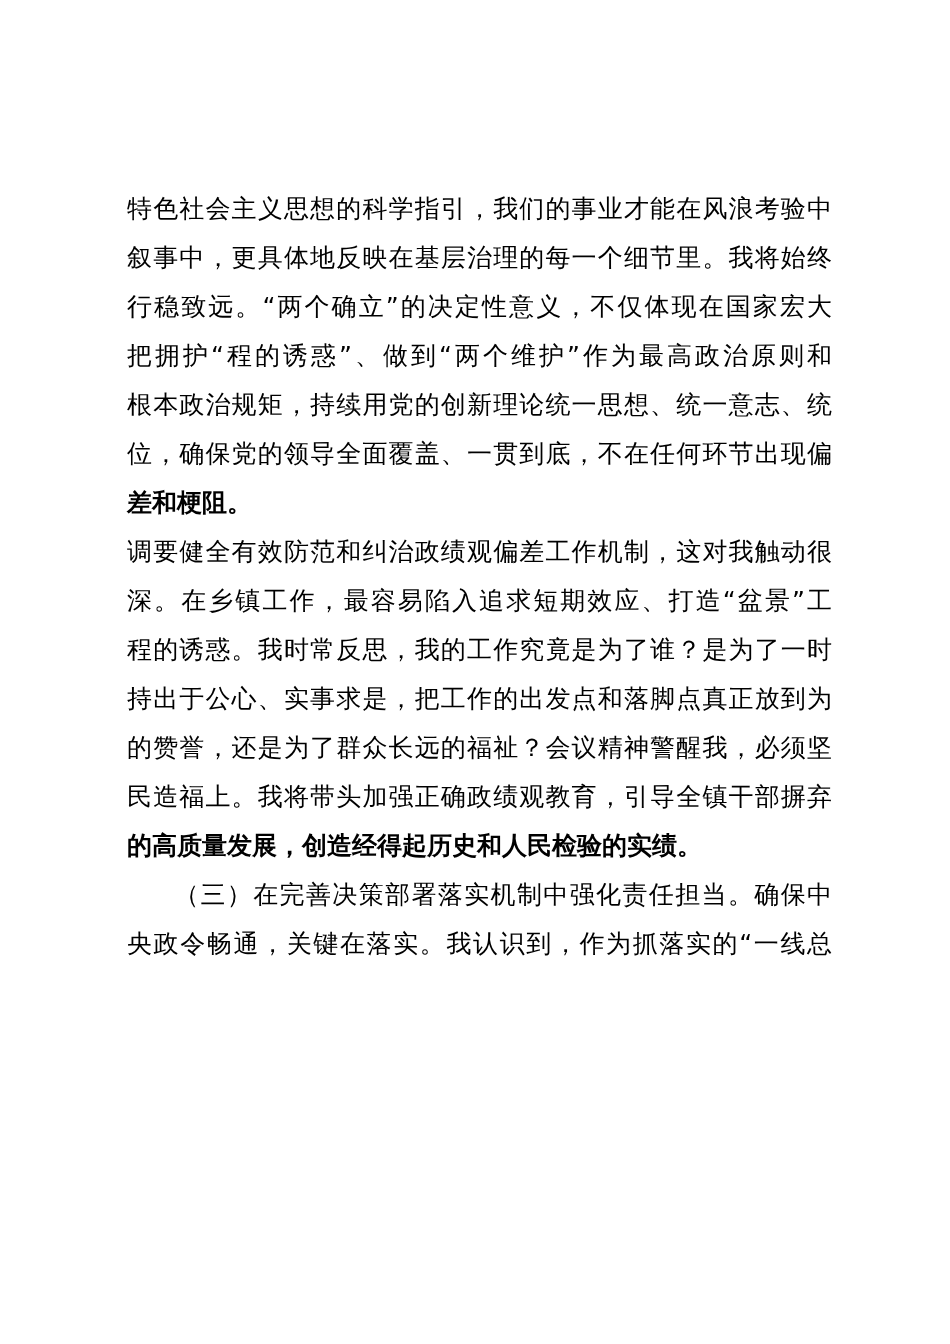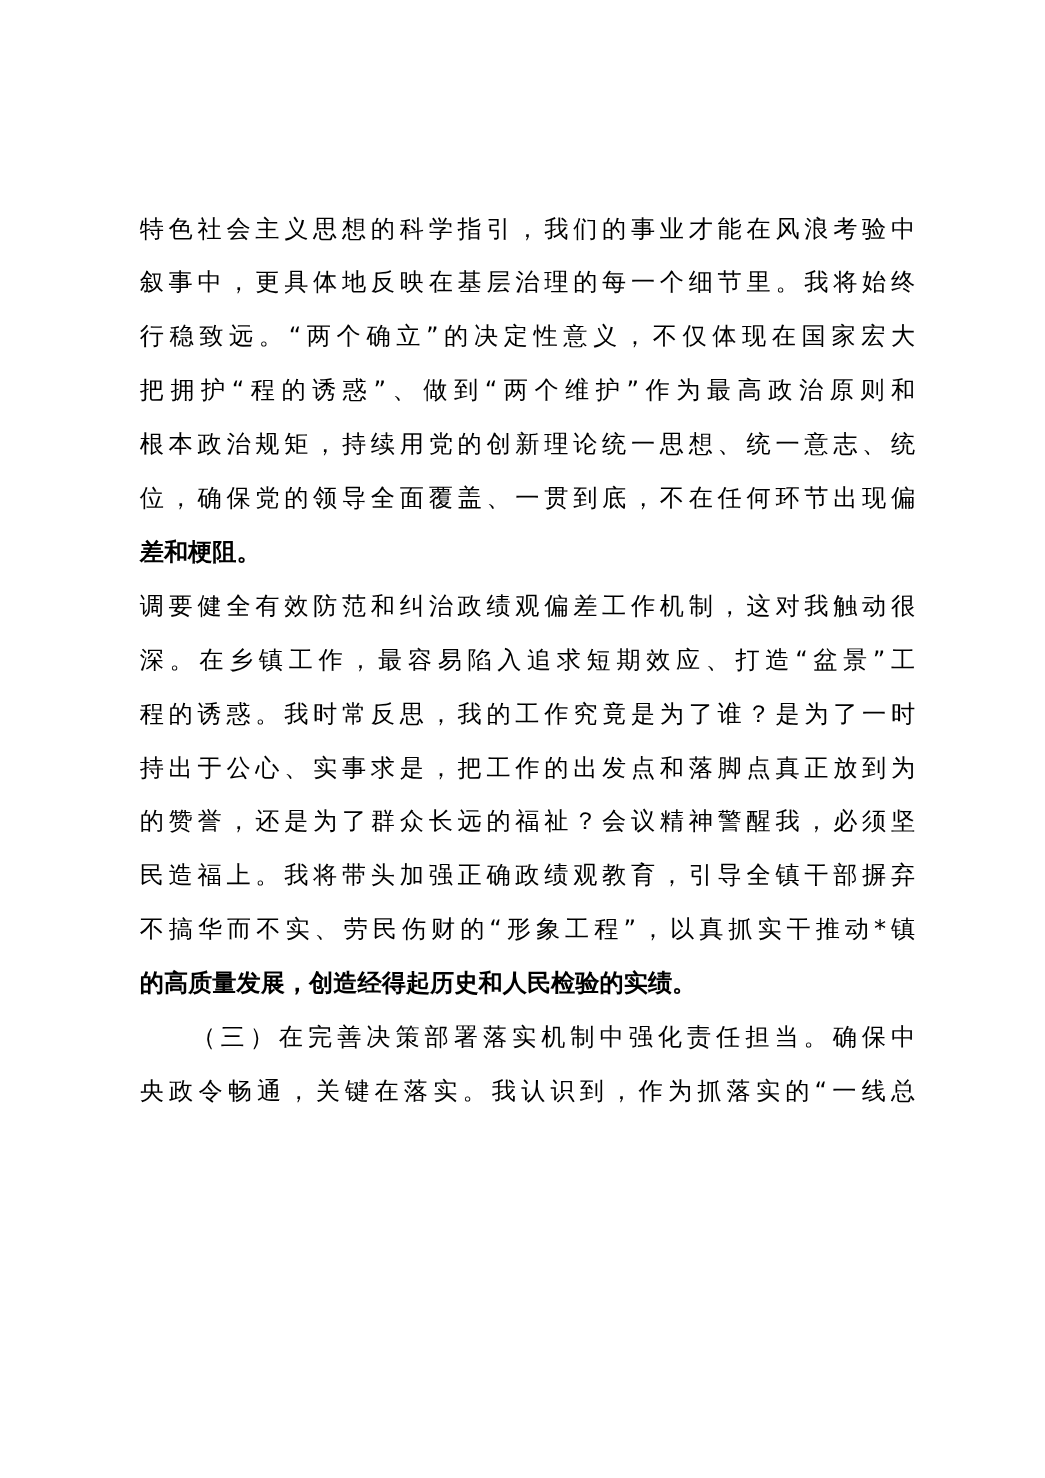--- a/index.html
+++ b/index.html
@@ -21,21 +21,21 @@
     height: 1344px;
     background: #ffffff;
   }
   .content {
     position: absolute;
     left: 127px;
     top: 184px;
     width: 705px;
     color: #000000;
     font-family: "DejaVu Sans", "Liberation Sans", sans-serif;
-    font-size: 22px;
+    font-size: 25px;
     line-height: 49px;
   }
   .line {
     display: block;
     white-space: nowrap;
     height: 49px;
     text-align: justify;
     text-align-last: justify;
   }
   .line.last {
@@ -62,21 +62,20 @@
       <span class="line last">差和梗阻。</span>
     </div>
 
     <div>
       <span class="line">调要健全有效防范和纠治政绩观偏差工作机制，这对我触动很</span>
       <span class="line">深。在乡镇工作，最容易陷入追求短期效应、打造“盆景”工</span>
       <span class="line">程的诱惑。我时常反思，我的工作究竟是为了谁？是为了一时</span>
       <span class="line">持出于公心、实事求是，把工作的出发点和落脚点真正放到为</span>
       <span class="line">的赞誉，还是为了群众长远的福祉？会议精神警醒我，必须坚</span>
       <span class="line">民造福上。我将带头加强正确政绩观教育，引导全镇干部摒弃</span>
-      <span class="line">不搞华而不实、劳民伤财的“形象工程”，以真抓实干推动*镇</span>
       <span class="line last">的高质量发展，创造经得起历史和人民检验的实绩。</span>
     </div>
 
     <div>
       <span class="line indent">（三）在完善决策部署落实机制中强化责任担当。确保中</span>
       <span class="line">央政令畅通，关键在落实。我认识到，作为抓落实的“一线总</span>
     </div>
 
   </div>
 </div>

